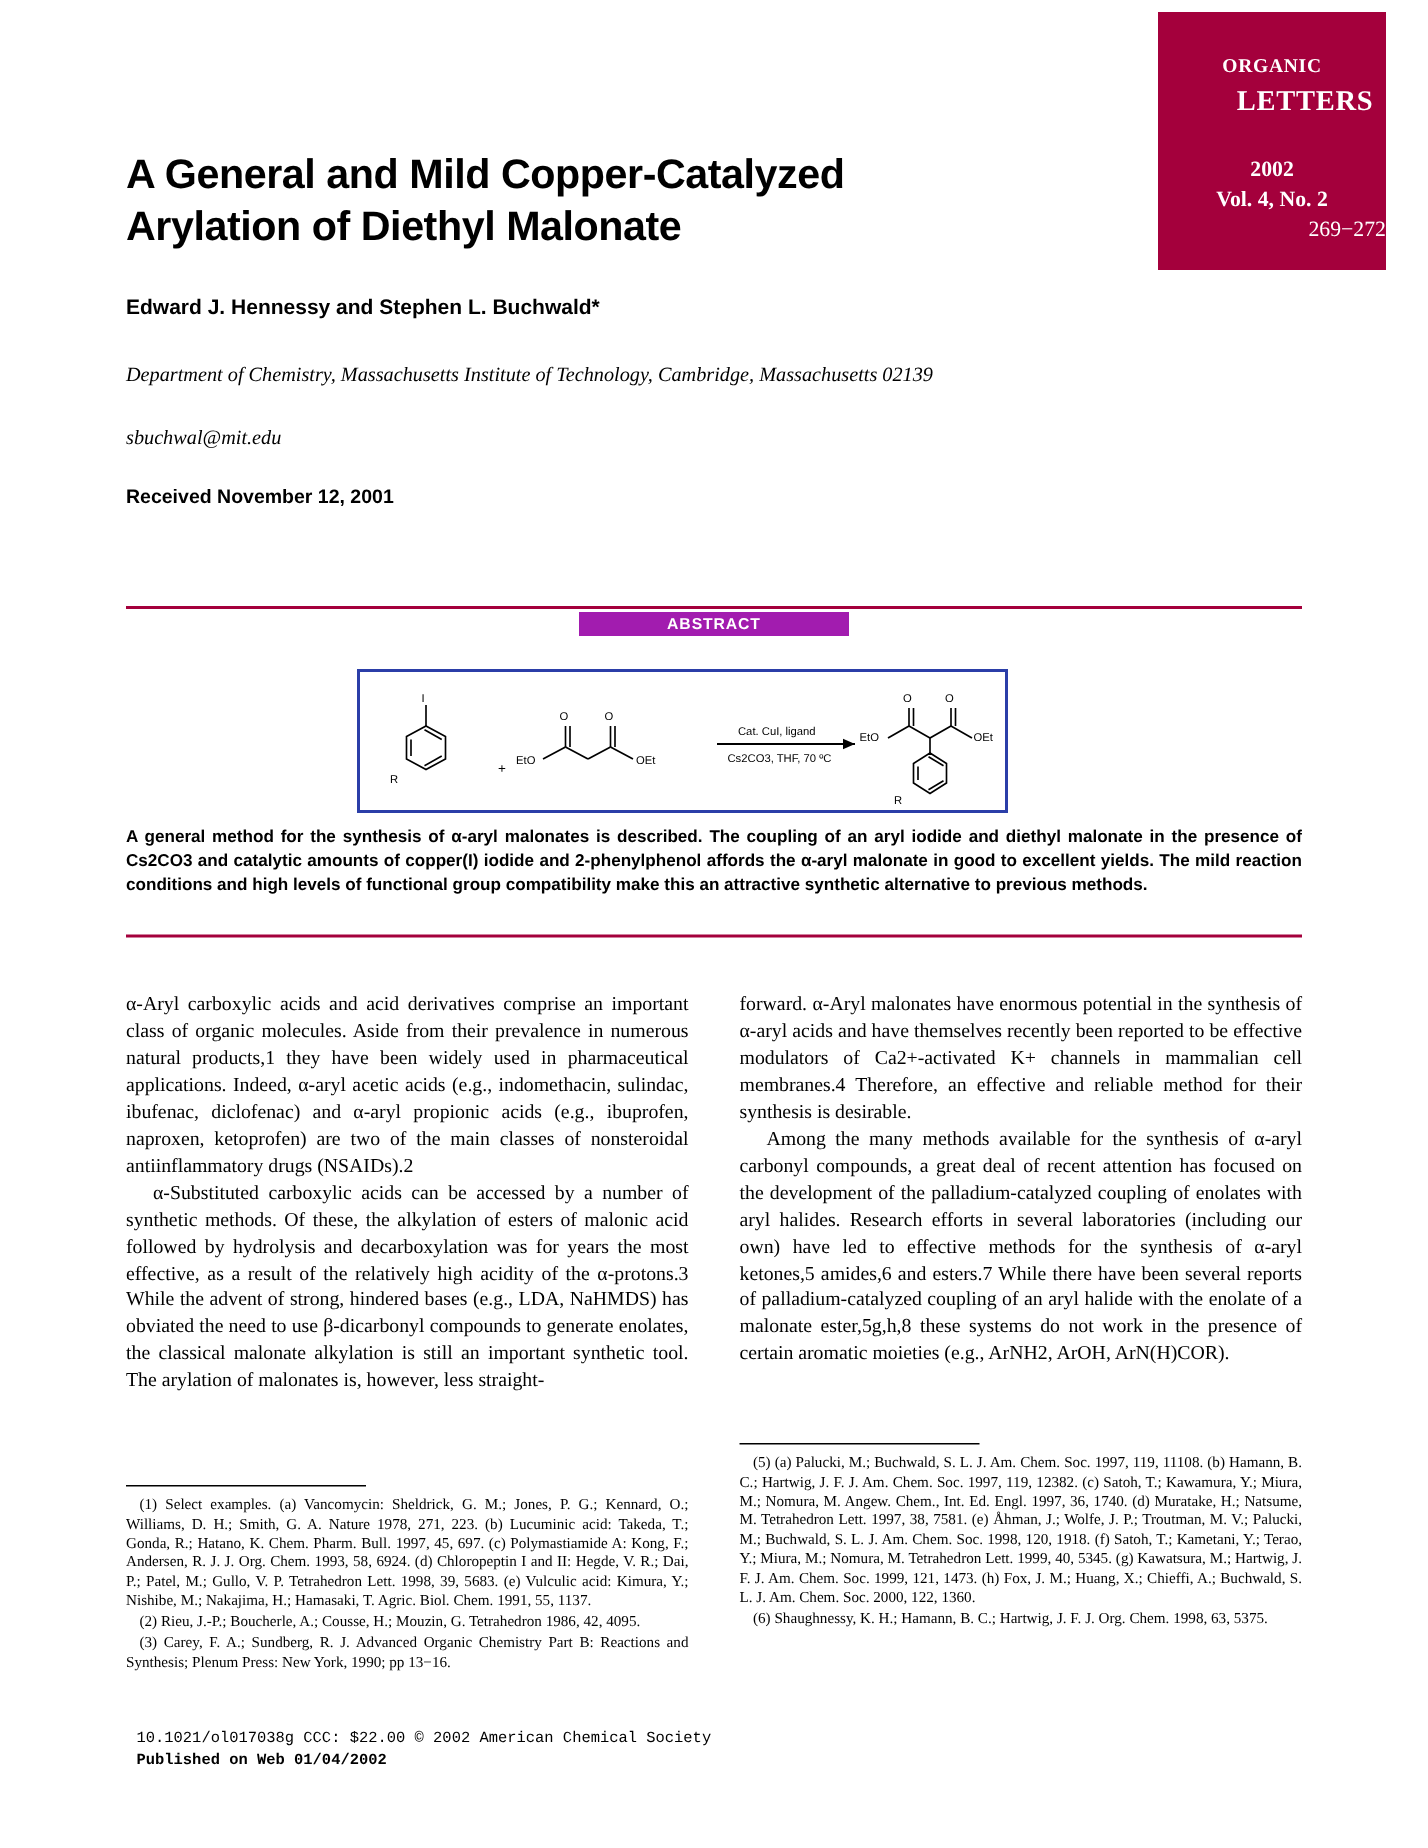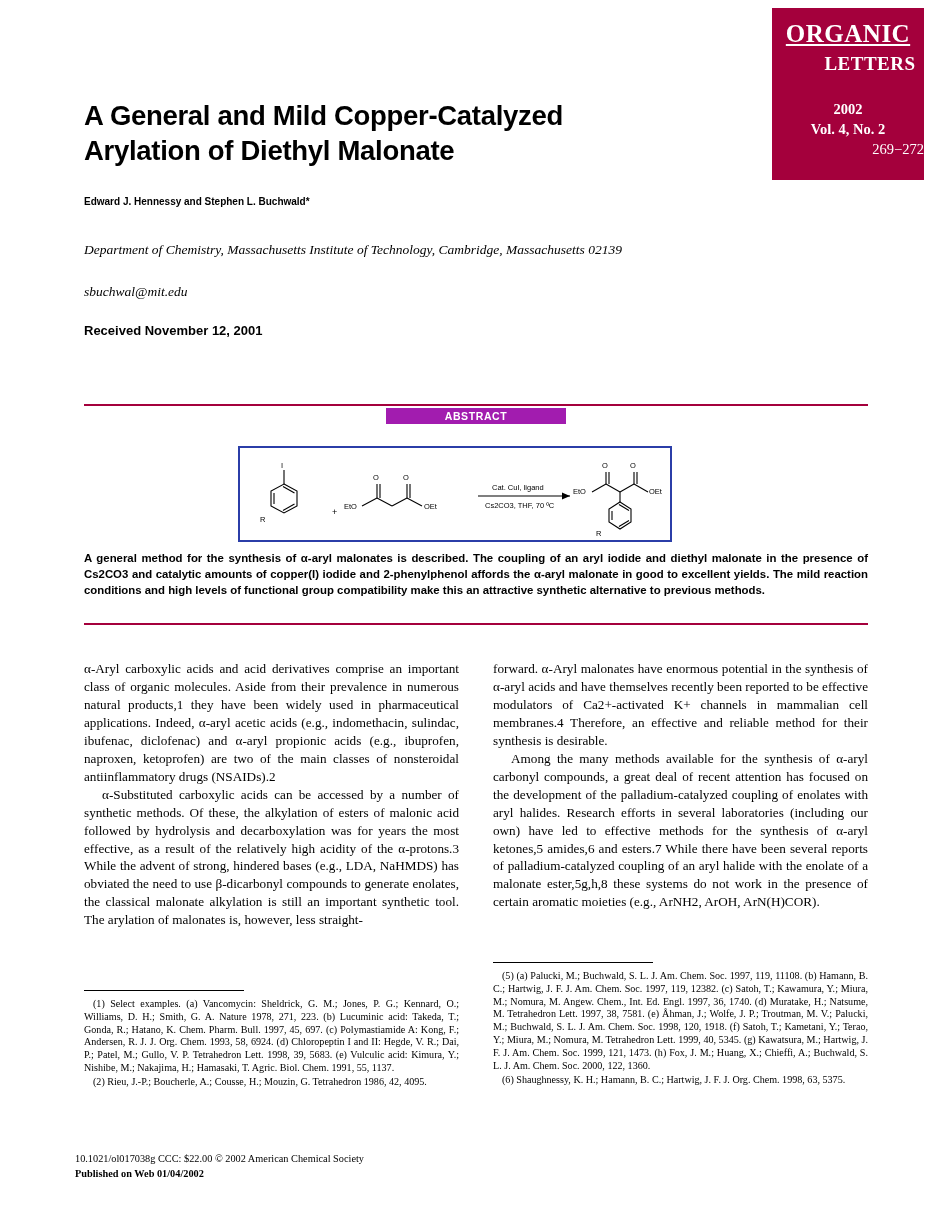--- a/index.html
+++ b/index.html
@@ -18,25 +18,24 @@
   .masthead {
     position: absolute;
     top: 8px; right: 28px;
     width: 152px; height: 172px;
     background: #a4003c;
     color: #ffffff;
     text-align: center;
     font-family: "Liberation Serif", serif;
   }
   .masthead .journal1 {
-    margin-top: 12px;
-    font-size: 25px;
+    margin-top: 28px;
+    font-size: 13px;
     font-weight: bold;
     letter-spacing: 0.5px;
-    text-decoration: underline;
   }
   .masthead .journal2 {
     margin-top: 5px;
     font-size: 19px;
     font-weight: bold;
     letter-spacing: 0.5px;
     padding-left: 44px;
   }
   .masthead .year {
     margin-top: 26px;
@@ -65,21 +64,21 @@
     font-size: 27.5px;
     line-height: 1.28;
     letter-spacing: -0.3px;
   }
   .authors {
     position: absolute;
     left: 84px; top: 196px;
     width: 620px;
     font-family: "Liberation Sans", sans-serif;
     font-weight: bold;
-    font-size: 10px;
+    font-size: 14px;
   }
   .affil {
     position: absolute;
     left: 84px; top: 240px;
     width: 620px;
     font-family: "Liberation Serif", serif;
     font-style: italic;
     font-size: 13.5px;
     line-height: 1.55;
   }
@@ -172,22 +171,22 @@
     line-height: 1.27;
     text-align: justify;
   }
   .fn.left { left: 84px; top: 998px; }
   .fn.right { left: 493px; top: 970px; }
   .fn p { margin: 0 0 1px 0; text-indent: 9px; }
 
   
   .footer {
     position: absolute;
-    left: 75px; top: 1152px;
-    font-family: Liberation Serif, serif;
+    left: 91px; top: 1152px;
+    font-family: Liberation Mono, monospace;
     font-size: 10.3px;
     line-height: 1.42;
   }
   .footer .line2 { font-weight: bold; }
 
   
   .scheme-svg { display:block; }
 </style>
 </head>
 <body>
@@ -278,20 +277,21 @@
     <p class="first">forward. α-Aryl malonates have enormous potential in the synthesis of α-aryl acids and have themselves recently been reported to be effective modulators of Ca2+-activated K+ channels in mammalian cell membranes.4 Therefore, an effective and reliable method for their synthesis is desirable.</p>
     <p>Among the many methods available for the synthesis of α-aryl carbonyl compounds, a great deal of recent attention has focused on the development of the palladium-catalyzed coupling of enolates with aryl halides. Research efforts in several laboratories (including our own) have led to effective methods for the synthesis of α-aryl ketones,5 amides,6 and esters.7 While there have been several reports of palladium-catalyzed coupling of an aryl halide with the enolate of a malonate ester,5g,h,8 these systems do not work in the presence of certain aromatic moieties (e.g., ArNH2, ArOH, ArN(H)COR).</p>
   </div>
 
   <div class="fn-rule left"></div>
   <div class="fn-rule right"></div>
 
   <div class="fn left">
     <p>(1) Select examples. (a) Vancomycin:  Sheldrick, G. M.; Jones, P. G.; Kennard, O.; Williams, D. H.; Smith, G. A. Nature 1978, 271, 223. (b) Lucuminic acid:  Takeda, T.; Gonda, R.; Hatano, K. Chem. Pharm. Bull. 1997, 45, 697. (c) Polymastiamide A:  Kong, F.; Andersen, R. J. J. Org. Chem. 1993, 58, 6924. (d) Chloropeptin I and II:  Hegde, V. R.; Dai, P.; Patel, M.; Gullo, V. P. Tetrahedron Lett. 1998, 39, 5683. (e) Vulculic acid:  Kimura, Y.; Nishibe, M.; Nakajima, H.; Hamasaki, T. Agric. Biol. Chem. 1991, 55, 1137.</p>
     <p>(2) Rieu, J.-P.; Boucherle, A.; Cousse, H.; Mouzin, G. Tetrahedron 1986, 42, 4095.</p>
+    <p>(3) Carey, F. A.; Sundberg, R. J. Advanced Organic Chemistry Part B: Reactions and Synthesis; Plenum Press:  New York, 1990; pp 13−16.</p>
   </div>
 
   <div class="fn right">
     <p>(5) (a) Palucki, M.; Buchwald, S. L. J. Am. Chem. Soc. 1997, 119, 11108. (b) Hamann, B. C.; Hartwig, J. F. J. Am. Chem. Soc. 1997, 119, 12382. (c) Satoh, T.; Kawamura, Y.; Miura, M.; Nomura, M. Angew. Chem., Int. Ed. Engl. 1997, 36, 1740. (d) Muratake, H.; Natsume, M. Tetrahedron Lett. 1997, 38, 7581. (e) Åhman, J.; Wolfe, J. P.; Troutman, M. V.; Palucki, M.; Buchwald, S. L. J. Am. Chem. Soc. 1998, 120, 1918. (f) Satoh, T.; Kametani, Y.; Terao, Y.; Miura, M.; Nomura, M. Tetrahedron Lett. 1999, 40, 5345. (g) Kawatsura, M.; Hartwig, J. F. J. Am. Chem. Soc. 1999, 121, 1473. (h) Fox, J. M.; Huang, X.; Chieffi, A.; Buchwald, S. L. J. Am. Chem. Soc. 2000, 122, 1360.</p>
     <p>(6) Shaughnessy, K. H.; Hamann, B. C.; Hartwig, J. F. J. Org. Chem. 1998, 63, 5375.</p>
   </div>
 
   <div class="footer">
     <div>10.1021/ol017038g CCC: $22.00      © 2002 American Chemical Society</div>
     <div class="line2">Published on Web 01/04/2002</div>

